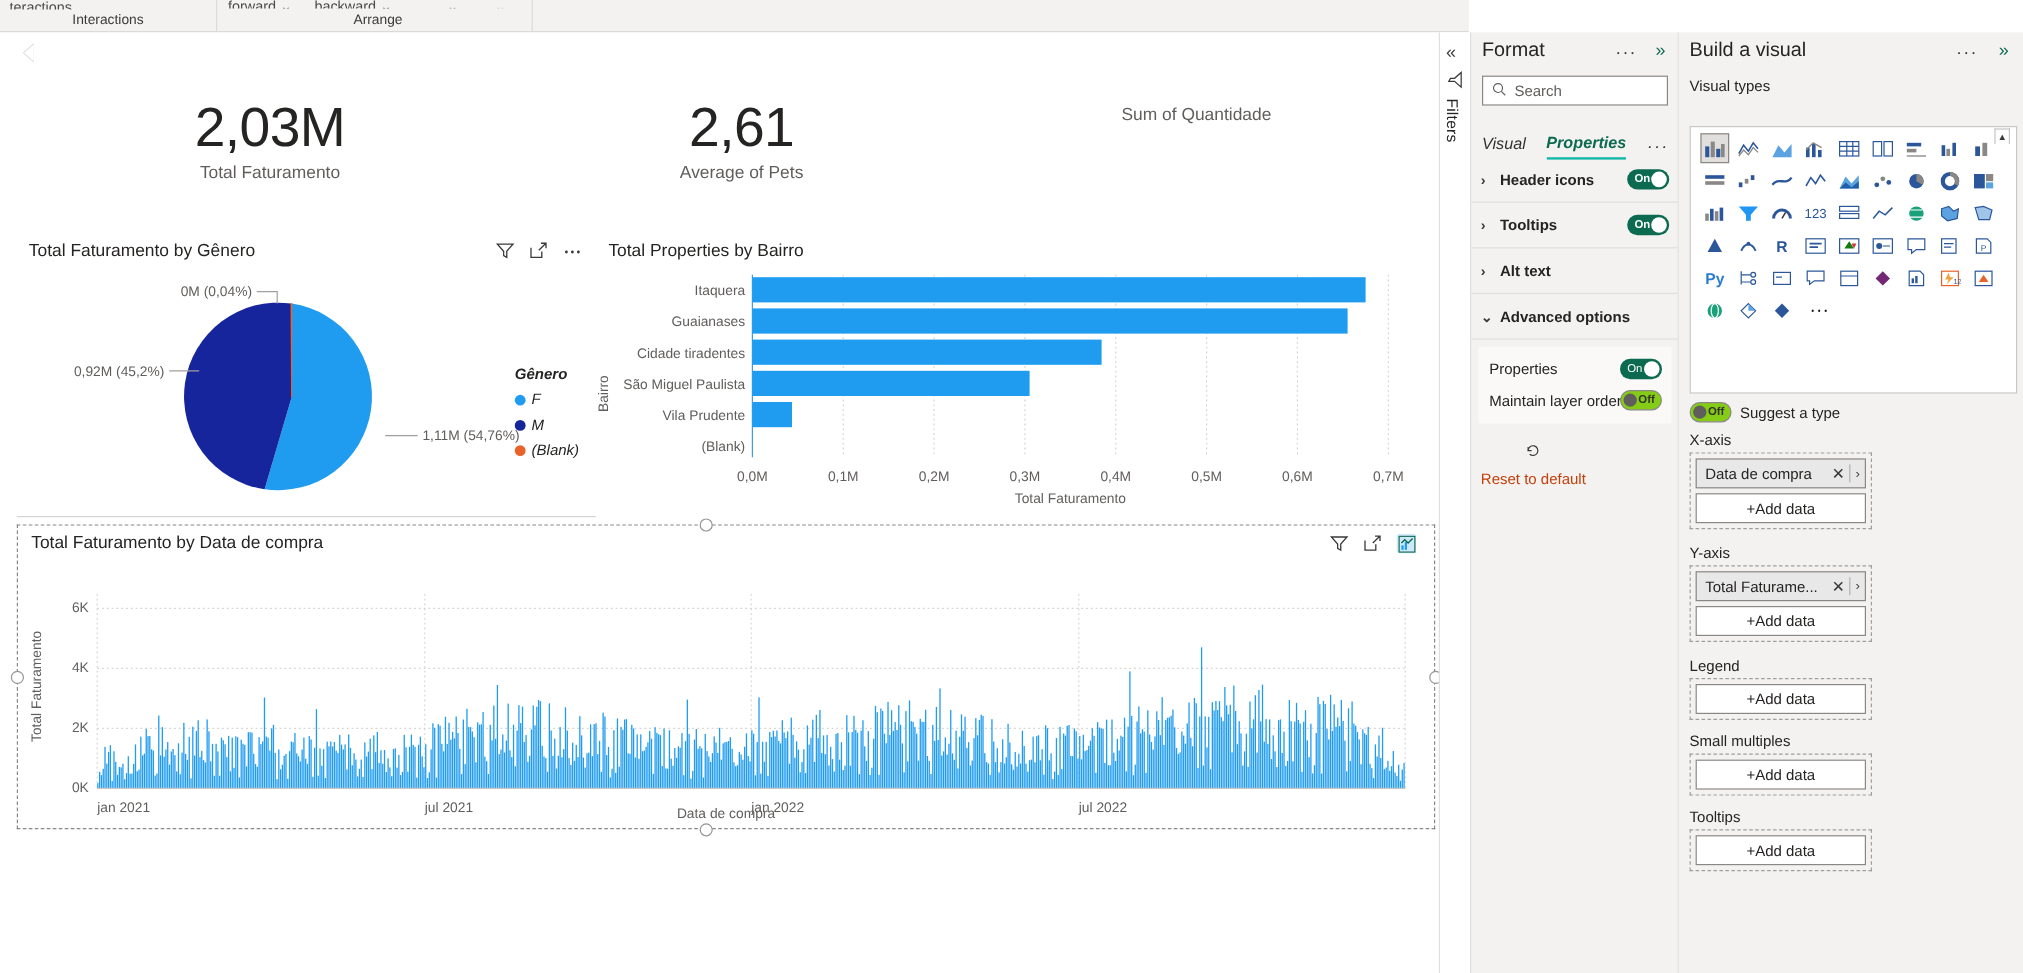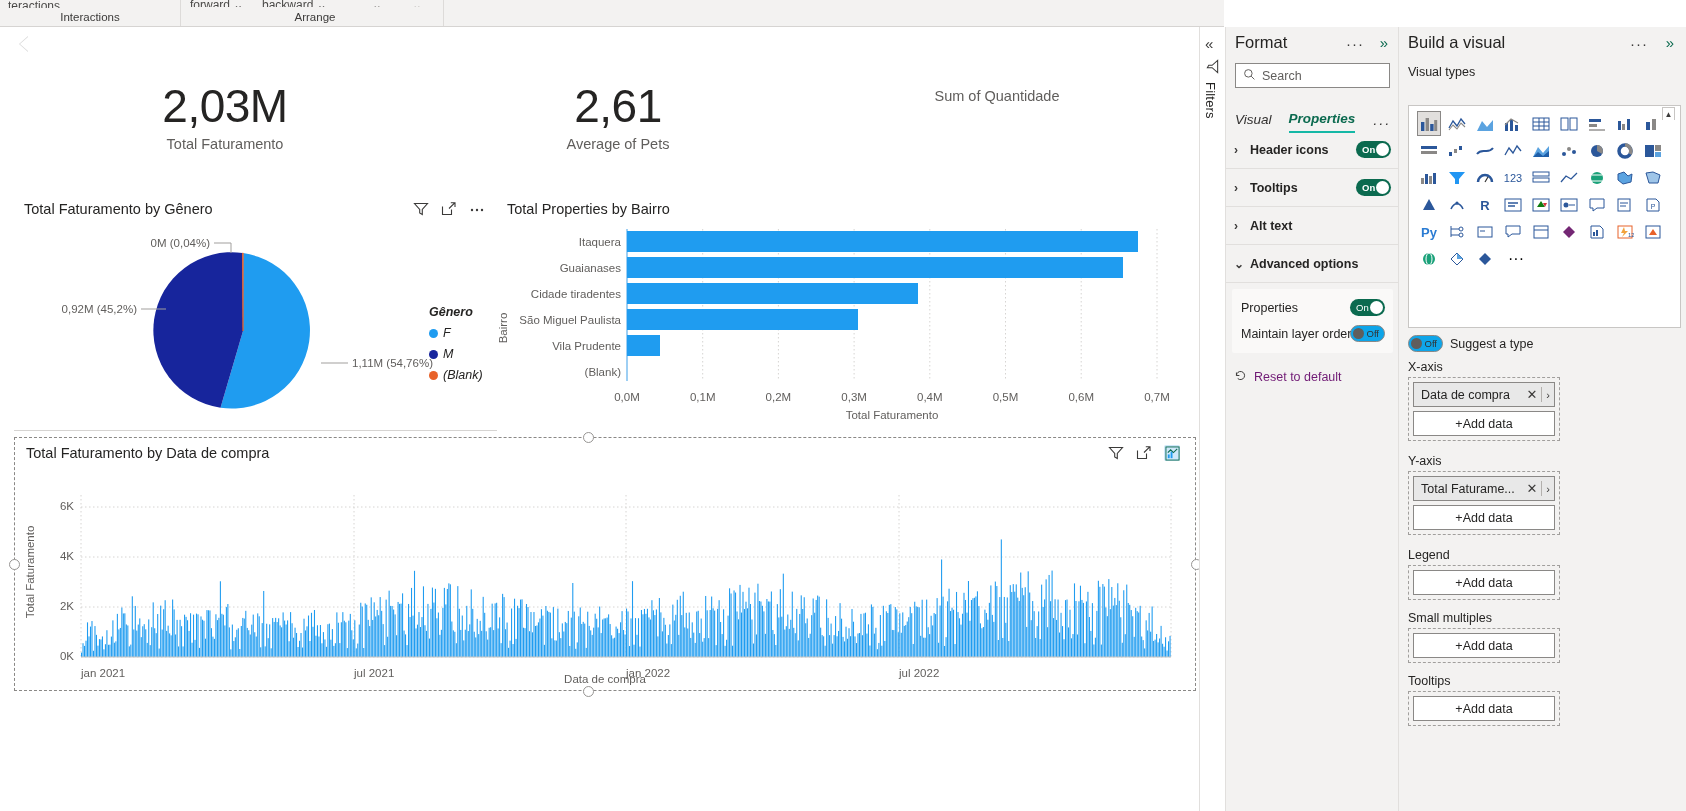--- a/index.html
+++ b/index.html
@@ -116,31 +116,31 @@
     border-bottom: 1px solid #e1dfdd; display: flex; align-items: center;
     font-size: 12.5px; color: #252423; font-weight: bold; padding-left: 8px; cursor: pointer;
   }
   .card-row .cv { font-size: 12px; color: #3b3a39; margin-right: 6px; display:inline-block; width:10px; }
   .toggle {
     position: absolute; right: 8px; height: 17px; border-radius: 9px;
     display: flex; align-items: center; font-size: 9.5px; color: #fff; user-select:none;
   }
   .toggle.on { width: 35px; background: #0b6a4f; padding-left: 6px; }
   .toggle.on .knob { position:absolute; right:2px; width:13px; height:13px; border-radius:50%; background:#fff;}
-  .toggle.off { width: 35px; background: #0ea5e9; border:1px solid #8a8886; color:#323130; justify-content:flex-end; padding-right:5px;}
+  .toggle.off { width: 35px; background: #84cc16; border:1px solid #8a8886; color:#323130; justify-content:flex-end; padding-right:5px;font-weight:bold;}
   .toggle.off .knob { position:absolute; left:2px; width:11px; height:11px; border-radius:50%; background:#605e5c;}
 
   .sub-card {
     position: absolute; left: 6px; width: 161px; background: #faf9f8;
     border-radius: 2px; padding: 6px 0;
   }
   .sub-row { position: relative; height: 26px; display:flex; align-items:center; padding-left:9px;
              font-size:12.5px; color:#252423; }
-  .reset-row { position: absolute; left: 8px; font-size: 12.5px; color: #701a75;
-               display: flex; align-items: center; gap: 7px; cursor: pointer; }
+  .reset-row { position: absolute; left: 8px; font-size: 12.5px; color: #c2410c;
+               display: flex; align-items: center; gap: 7px; cursor: pointer; flex-direction: column; }
 
   
   .bsec-lbl { position: absolute; left: 9px; font-size: 12.5px; color: #252423; }
   .vtypes {
     position: absolute; left: 9px; top: 78px; width: 273px; height: 223px;
     border: 1px solid #c8c6c4; background: #ffffff; padding: 4px 2px 0 6px;
     display: flex; flex-wrap: wrap; align-content: flex-start;
   }
   .vt { width: 24px; height: 25px; margin: 1px 2px; display: flex; align-items: center;
         justify-content: center; cursor: pointer; }

